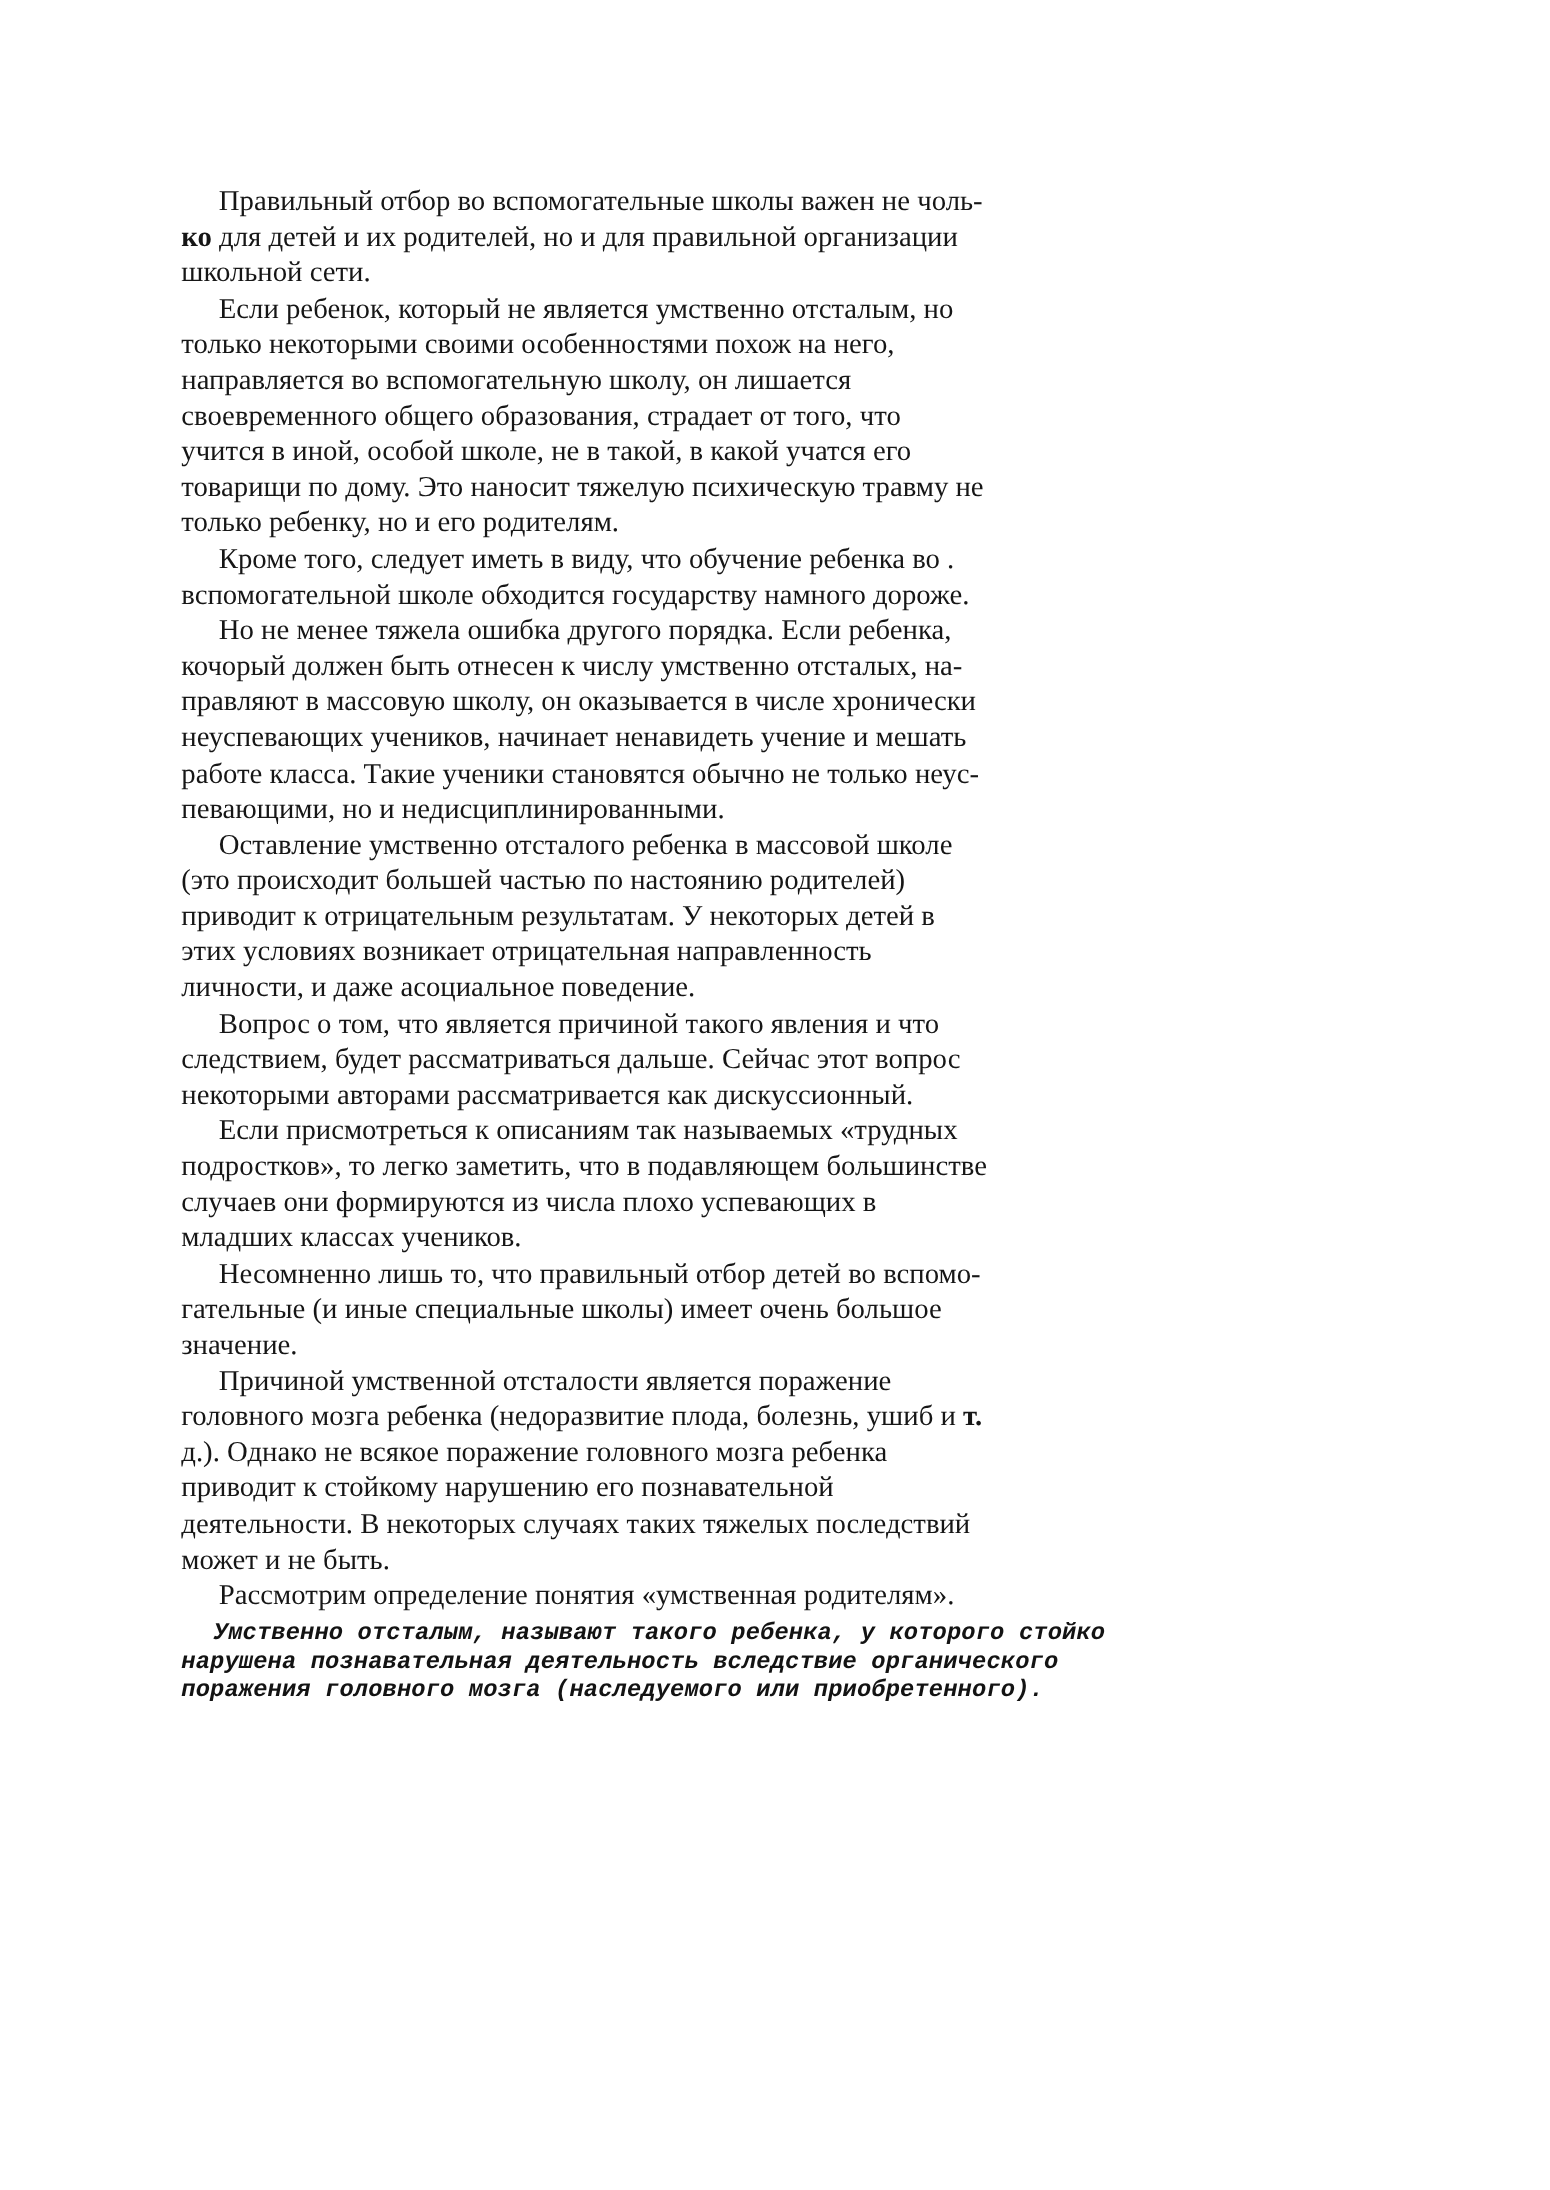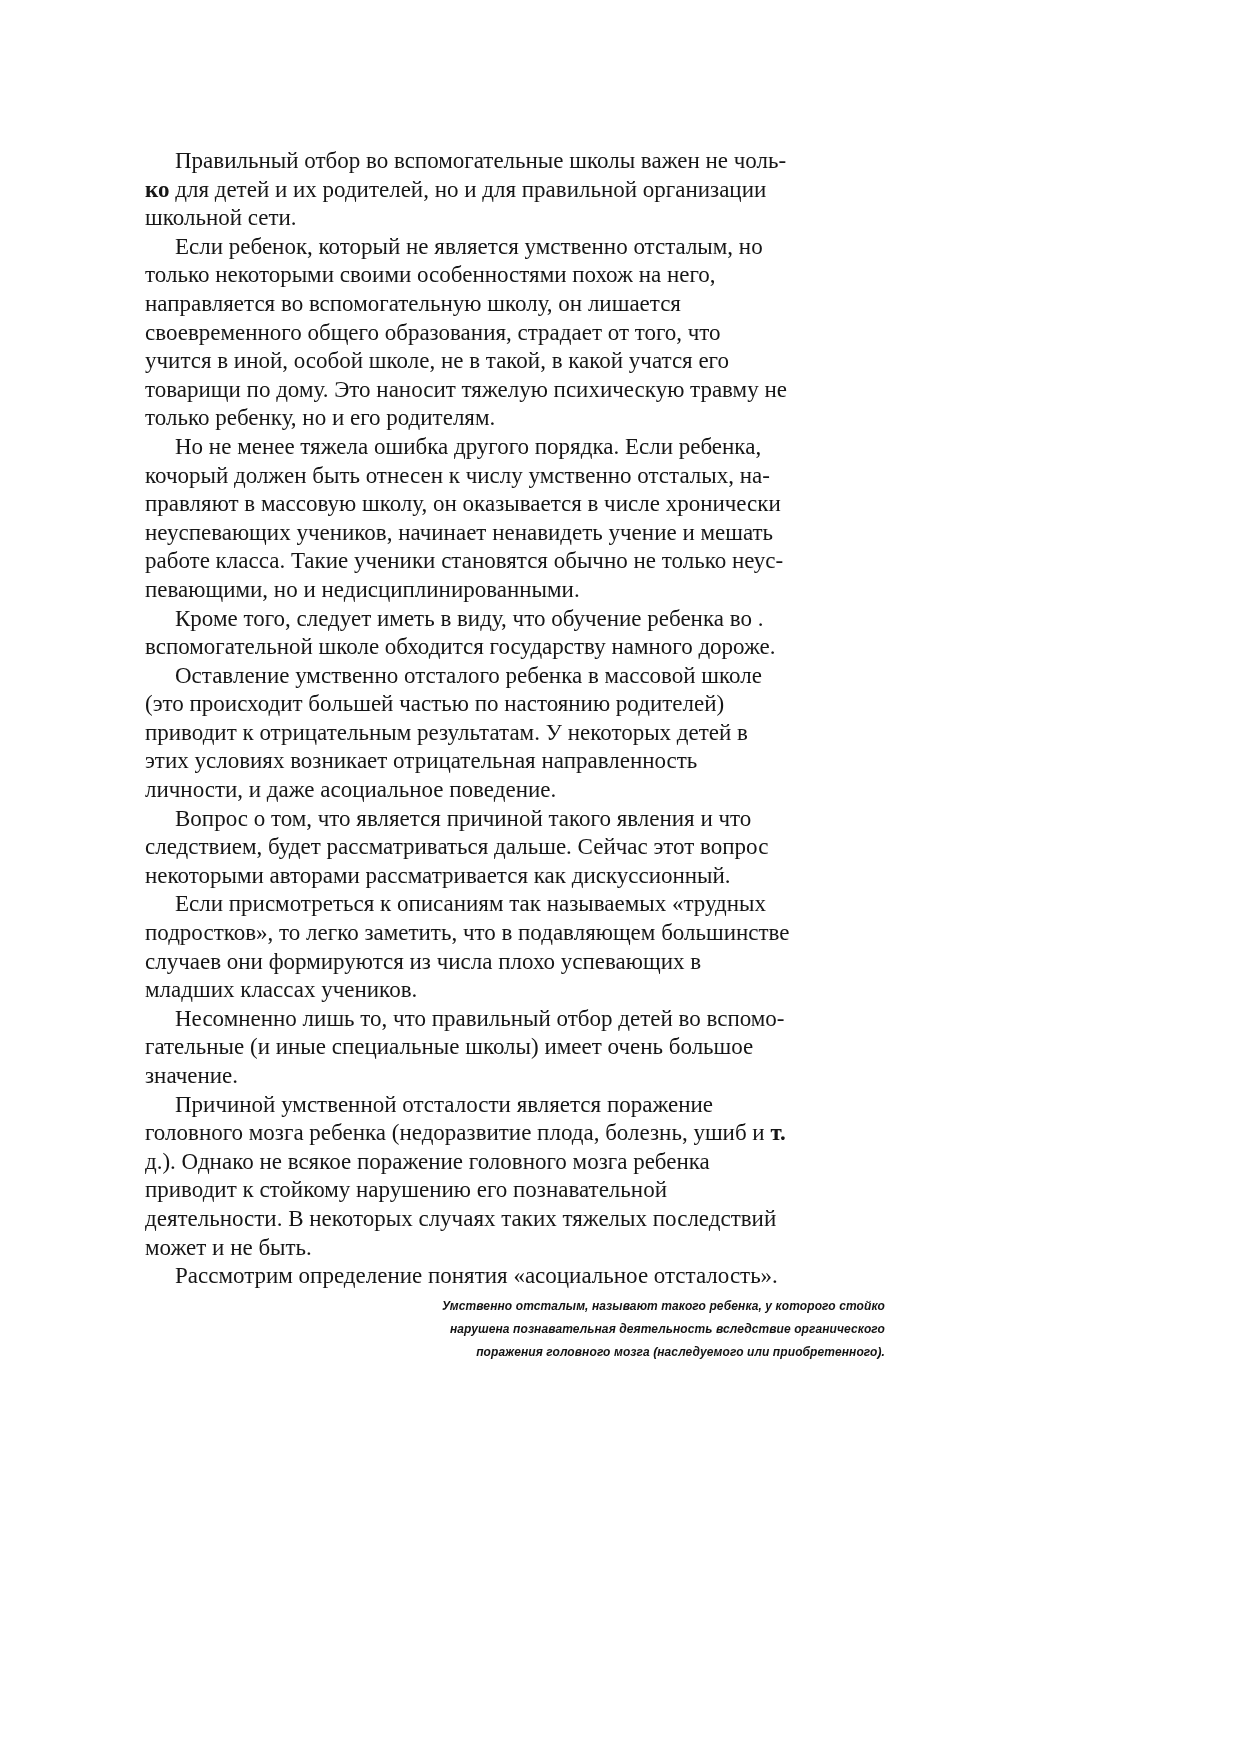--- a/index.html
+++ b/index.html
@@ -30,42 +30,41 @@
     color: #161616;
     text-indent: 30px;
     white-space: nowrap;
   }
   p.para b {
     font-weight: bold;
     text-align: center;
   }
   p.definition {
     margin: 4px 0 0 0;
-    font-family: Liberation Sans, sans-serif;
+    font-family: Liberation Mono, monospace;
     font-style: italic;
     font-weight: bold;
-    font-size: 12px;
+    font-size: 19px;
     line-height: 23px;
     color: #131313;
     text-indent: 26px;
     letter-spacing: 0.1px;
     white-space: nowrap;
-    text-align: right;
   }
 </style>
 </head>
 <body>
 
 <div class="page">
   <div class="text-block">
       <p class="para">Правильный отбор во вспомогательные школы важен не чоль-<br><b>ко</b> для детей и их родителей, но и для правильной организации<br>школьной сети.</p>
       <p class="para">Если ребенок, который не является умственно отсталым, но<br>только некоторыми своими особенностями похож на него,<br>направляется во вспомогательную школу, он лишается<br>своевременного общего образования, страдает от того, что<br>учится в иной, особой школе, не в такой, в какой учатся его<br>товарищи по дому. Это наносит тяжелую психическую травму не<br>только ребенку, но и его родителям.</p>
+      <p class="para">Кроме того, следует иметь в виду, что обучение ребенка во .<br>вспомогательной школе обходится государству намного дороже.</p>
       <p class="para">Но не менее тяжела ошибка другого порядка. Если ребенка,<br>кочорый должен быть отнесен к числу умственно отсталых, на-<br>правляют в массовую школу, он оказывается в числе хронически<br>неуспевающих учеников, начинает ненавидеть учение и мешать<br>работе класса. Такие ученики становятся обычно не только неус-<br>певающими, но и недисциплинированными.</p>
-      <p class="para">Кроме того, следует иметь в виду, что обучение ребенка во .<br>вспомогательной школе обходится государству намного дороже.</p>
       <p class="para">Оставление умственно отсталого ребенка в массовой школе<br>(это происходит большей частью по настоянию родителей)<br>приводит к отрицательным результатам. У некоторых детей в<br>этих условиях возникает отрицательная направленность<br>личности, и даже асоциальное поведение.</p>
       <p class="para">Вопрос о том, что является причиной такого явления и что<br>следствием, будет рассматриваться дальше. Сейчас этот вопрос<br>некоторыми авторами рассматривается как дискуссионный.</p>
       <p class="para">Если присмотреться к описаниям так называемых «трудных<br>подростков», то легко заметить, что в подавляющем большинстве<br>случаев они формируются из числа плохо успевающих в<br>младших классах учеников.</p>
       <p class="para">Несомненно лишь то, что правильный отбор детей во вспомо-<br>гательные (и иные специальные школы) имеет очень большое<br>значение.</p>
       <p class="para">Причиной умственной отсталости является поражение<br>головного мозга ребенка (недоразвитие плода, болезнь, ушиб и <b>т.</b><br>д.). Однако не всякое поражение головного мозга ребенка<br>приводит к стойкому нарушению его познавательной<br>деятельности. В некоторых случаях таких тяжелых последствий<br>может и не быть.</p>
-      <p class="para">Рассмотрим определение понятия «асоциальное отсталость».</p>
+      <p class="para">Рассмотрим определение понятия «умственная родителям».</p>
       <p class="para definition">Умственно отсталым, называют такого ребенка, у которого стойко<br>нарушена познавательная деятельность вследствие органического<br>поражения головного мозга (наследуемого или приобретенного).</p>
     </div>
 </div>
 
 </body></html>

